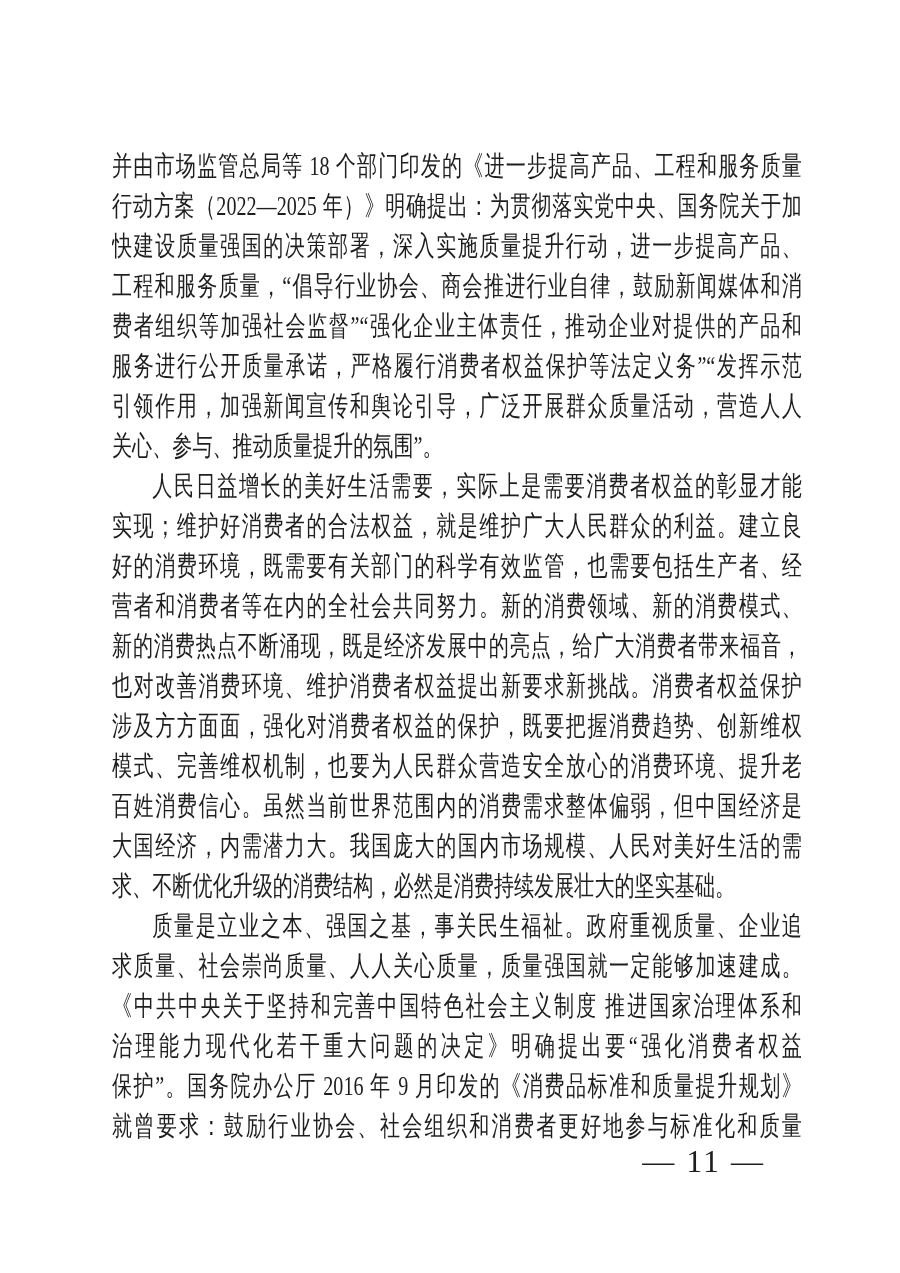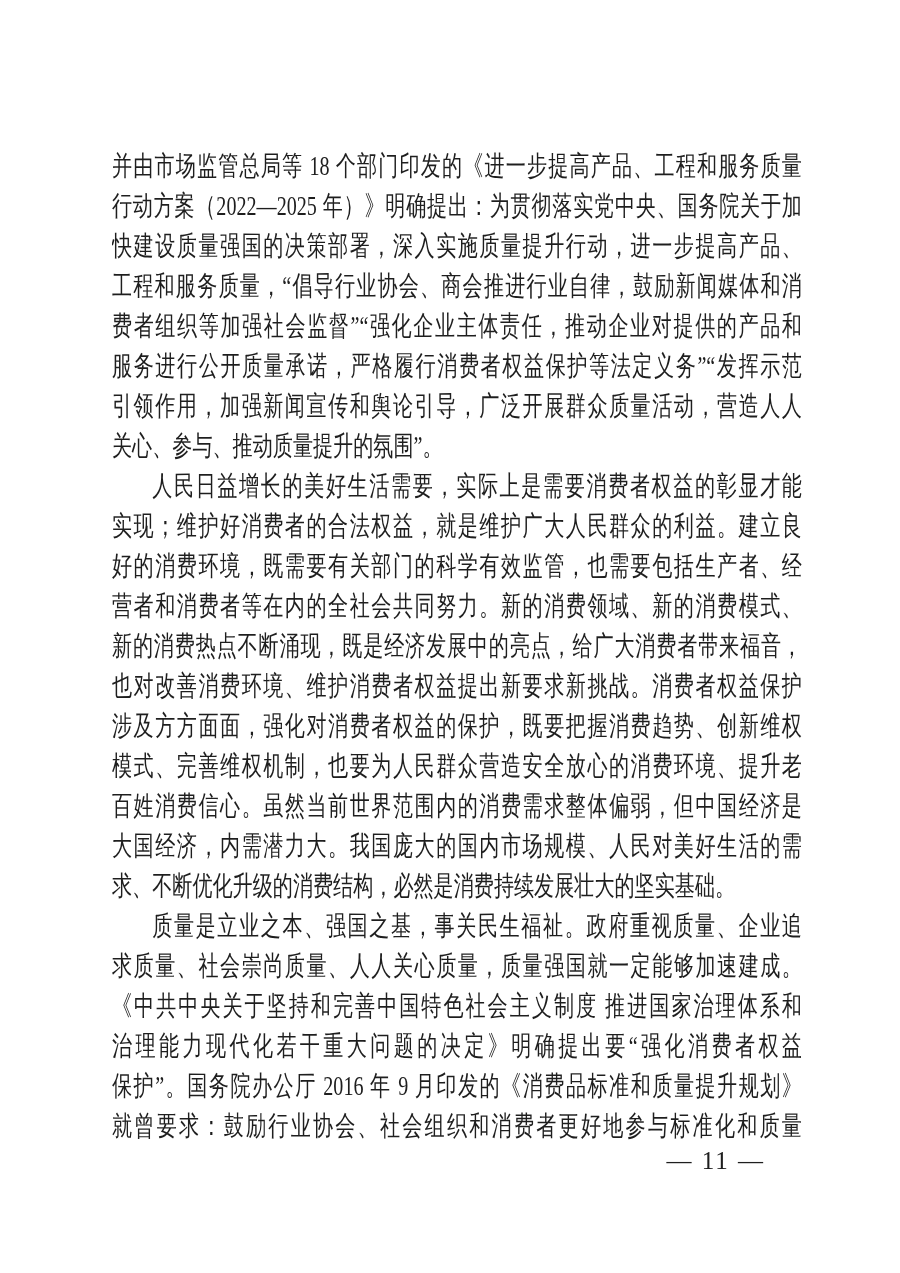--- a/index.html
+++ b/index.html
@@ -46,21 +46,21 @@
   }
   .line.para-end {
     text-align-last: left;
   }
   .page-number {
     position: absolute;
     top: 1144px;
     right: 135px;
     height: 34px;
     line-height: 34px;
-    font-size: 25px;
+    font-size: 32px;
     color: #1e1e1e;
     letter-spacing: 2px;
   }
 </style>
 </head>
 <body>
 
 <div class="page">
   <div class="text-block">
     <div class="text-inner">

